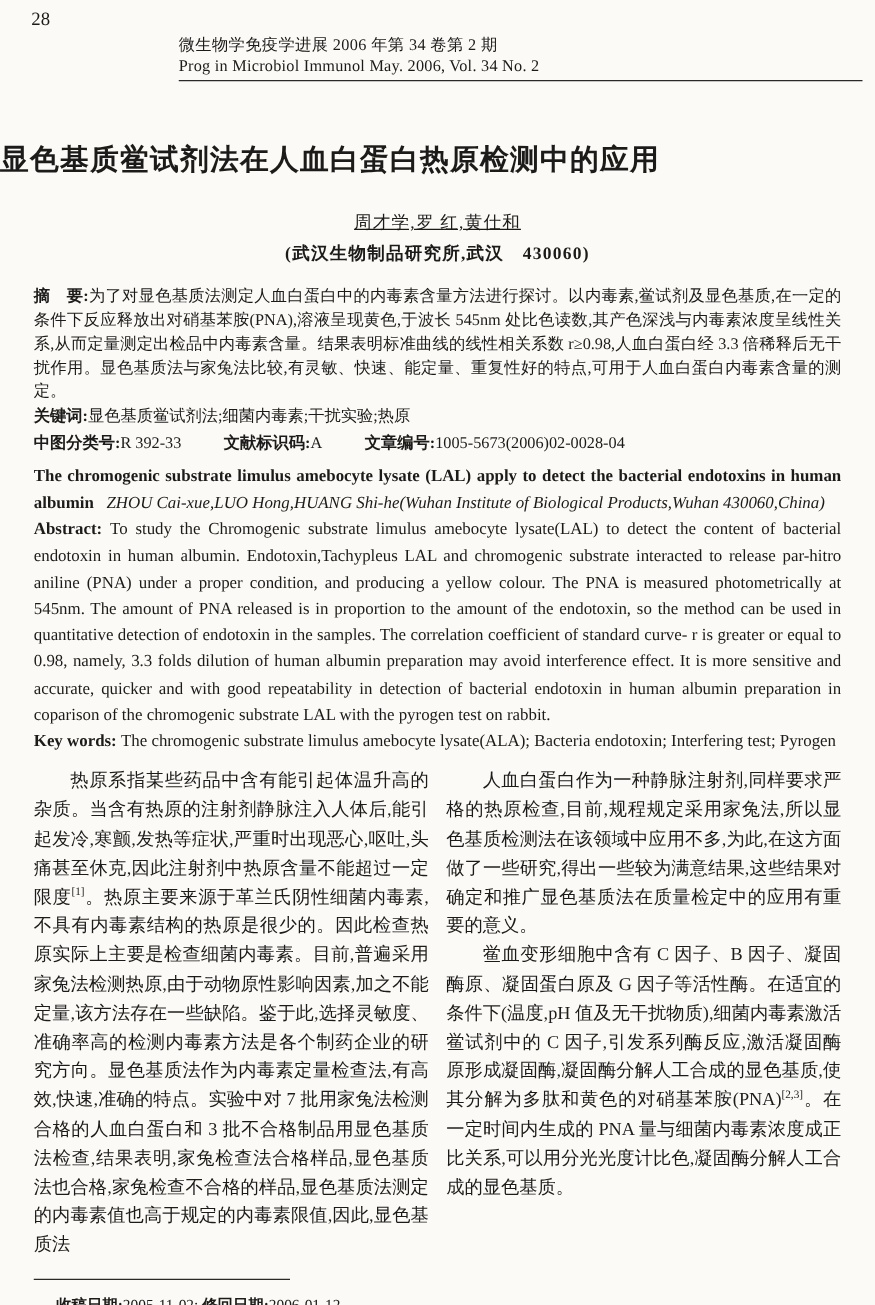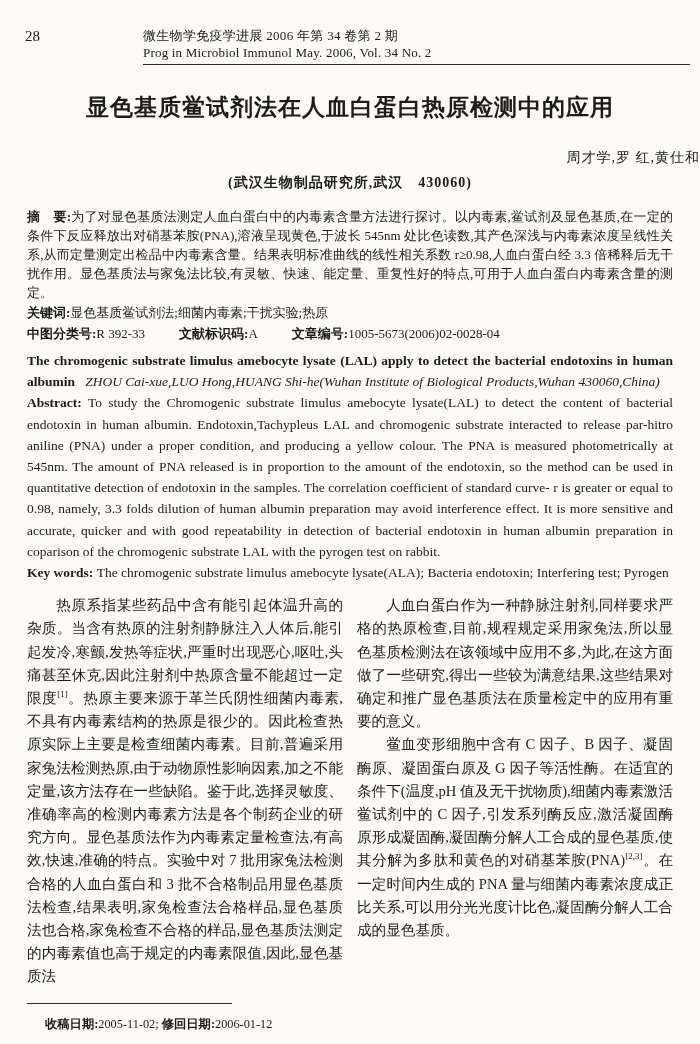--- a/index.html
+++ b/index.html
@@ -17,52 +17,53 @@
 
   
   .header {
     position: relative;
     height: 50px;
     padding-top: 27px;
   }
   .page-number {
     position: absolute;
     left: 25px;
-    top: 28px;
+    top: 8px;
     font-size: 15px;
   }
   .journal-line {
     position: absolute;
     left: 143px;
     right: 10px;
     top: 27px;
     border-bottom: 1.5px solid #2a2927;
     padding-bottom: 3px;
     font-size: 13px;
     white-space: nowrap;
     display: flex;
     justify-content: space-between;
     flex-direction: column;
   }
   .journal-cn { letter-spacing: 0.3px; }
   .journal-en { letter-spacing: 0.2px; }
 
   
   .title {
-    margin-top: 42px;
-    text-align: center;
+    margin-top: 62px;
+    text-align: left;
     font-size: 23px;
     font-weight: bold;
     letter-spacing: 1px;
   }
   .authors {
     margin-top: 26px;
-    text-align: right;
+    text-align: center;
     font-size: 14px;
     letter-spacing: 1px;
+    text-decoration: underline;
   }
   .affiliation {
     margin-top: 7px;
     text-align: center;
     font-size: 14px;
     letter-spacing: 1px;
     font-weight: bold;
   }
 
   

